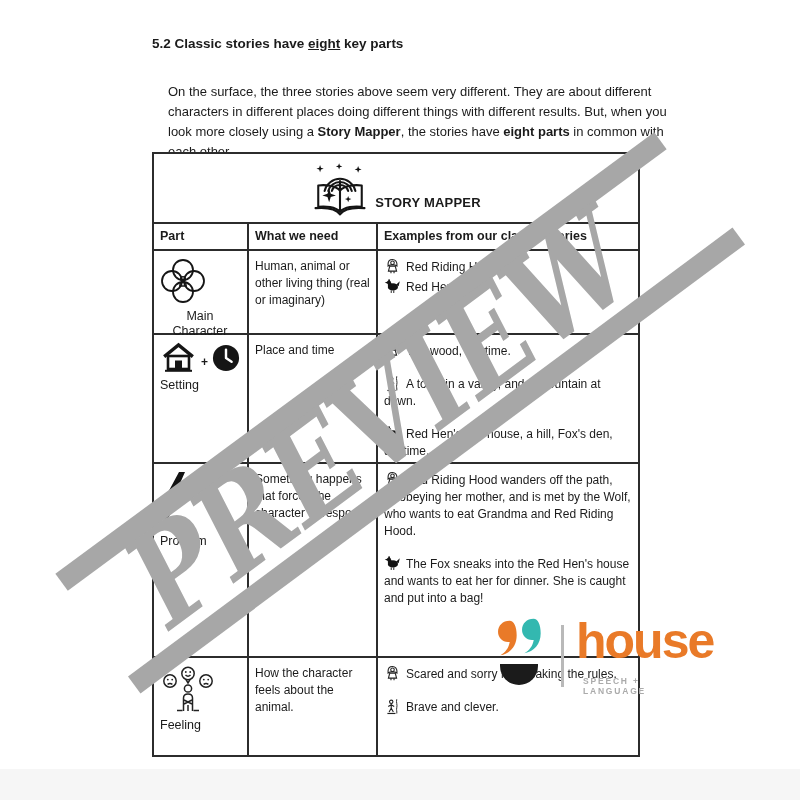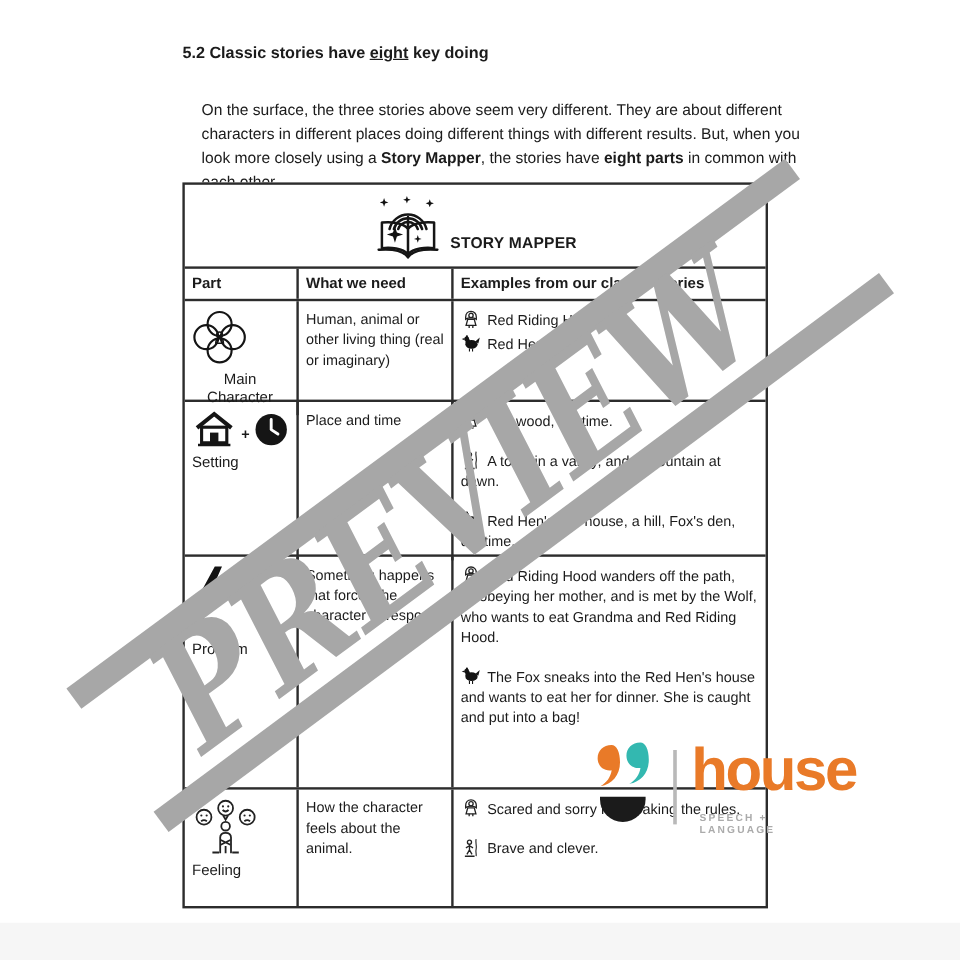--- a/index.html
+++ b/index.html
@@ -81,21 +81,21 @@
       <polygon points="3.6,4.4 0.9,5.4 3.6,6.4"></polygon>
       <circle cx="6" cy="2.6" r="1.1"></circle>
       <polygon points="14.2,7.8 18.6,3.8 17.2,9.6"></polygon>
       <path d="M8.5 14.6 L8.5 17.6 M11.5 14.6 L11.5 17.6" stroke="#131313" stroke-width="1.1"></path>
     </g>
   </defs>
 </svg>
 
 <div class="page">
 
-  <h1 class="doc-heading"><span>5.2 Classic stories have </span><span class="u">eight</span><span> key doing</span></h1>
+  <h1 class="doc-heading"><span>5.2 Classic stories have </span><span class="u">eight</span><span> key parts</span></h1>
 
   <p class="doc-intro"><span>On the surface, the three stories above seem very different. They are about different characters in different places doing different things with different results. But, when you look more closely using a </span><b>Story Mapper</b><span>, the stories have </span><b>eight parts</b><span> in common with each other.</span></p>
 
   <div class="story-table">
 
     <div class="title-band">
       <svg width="58" height="56" viewBox="0 0 64 60">
         <g fill="none" stroke="#151515" stroke-width="2.3" stroke-linecap="round" stroke-linejoin="round">
           <path d="M32 54 C27 48.5 16 47.5 8 48.5 L8 25 C16 24 27 25 32 30.5 C37 25 48 24 56 25 L56 48.5 C48 47.5 37 48.5 32 54 Z"></path>
           <path d="M5 50 C18 49 28 51 32 57 C36 51 46 49 59 50"></path>

